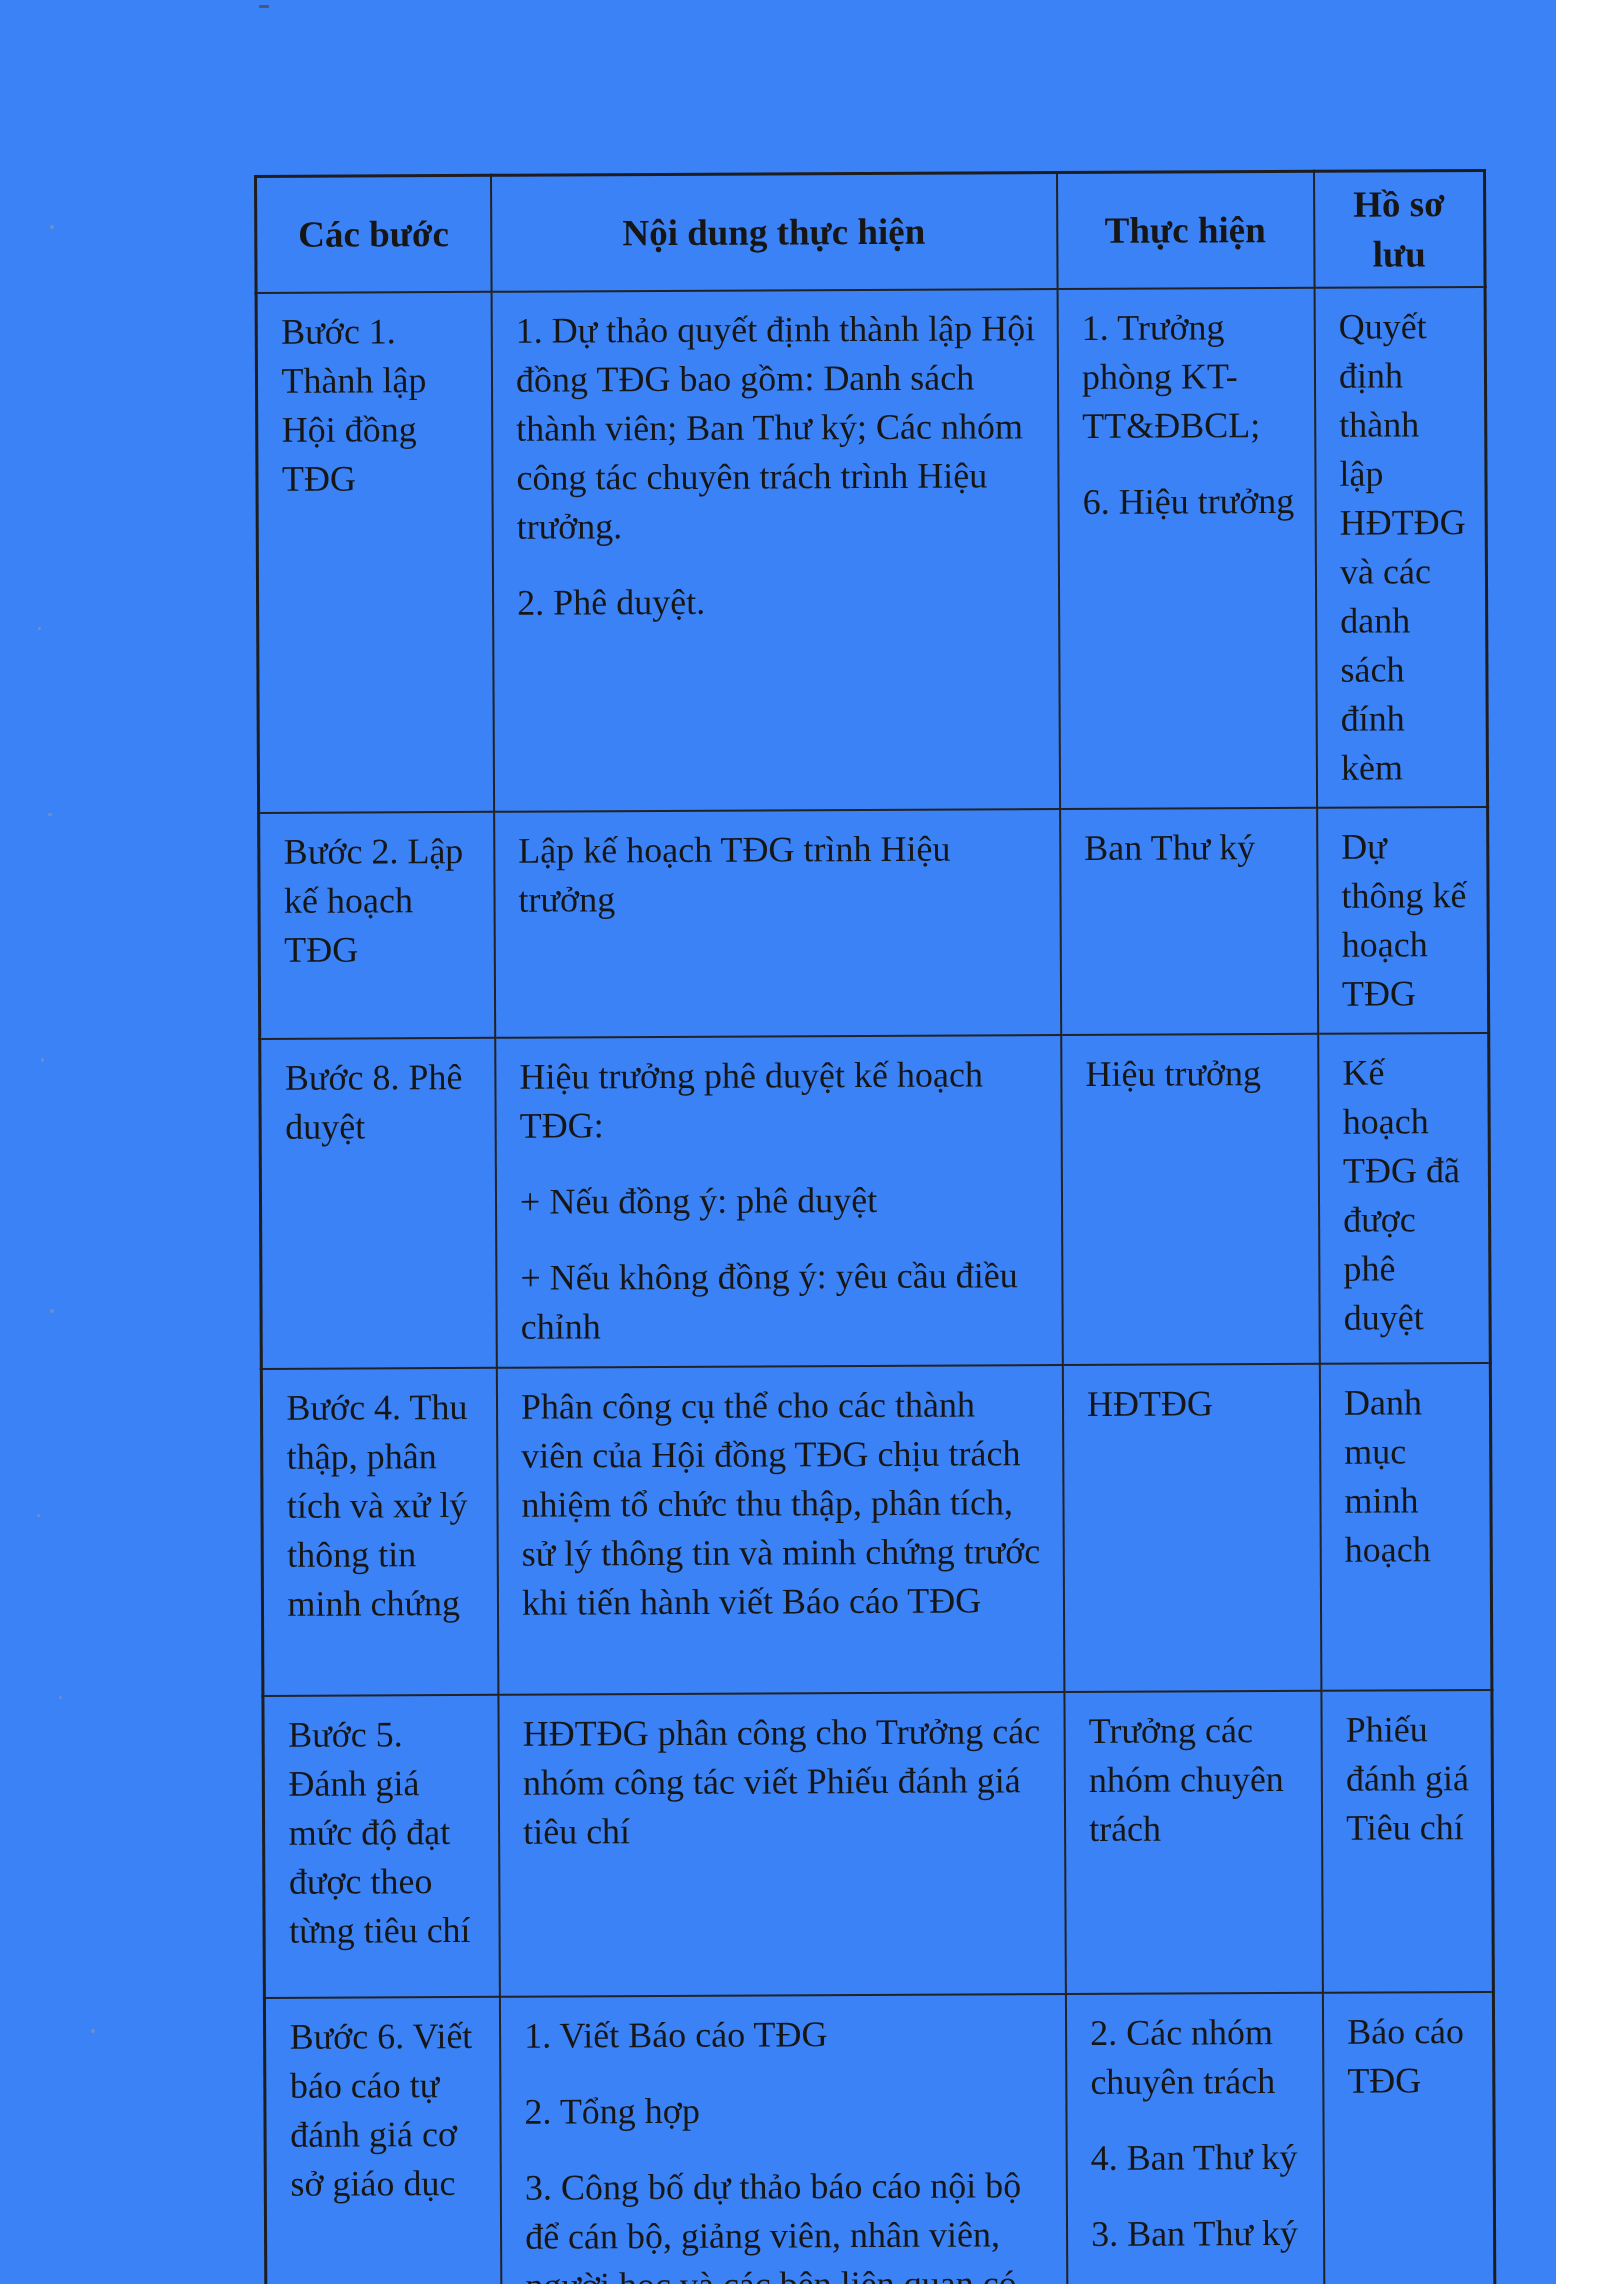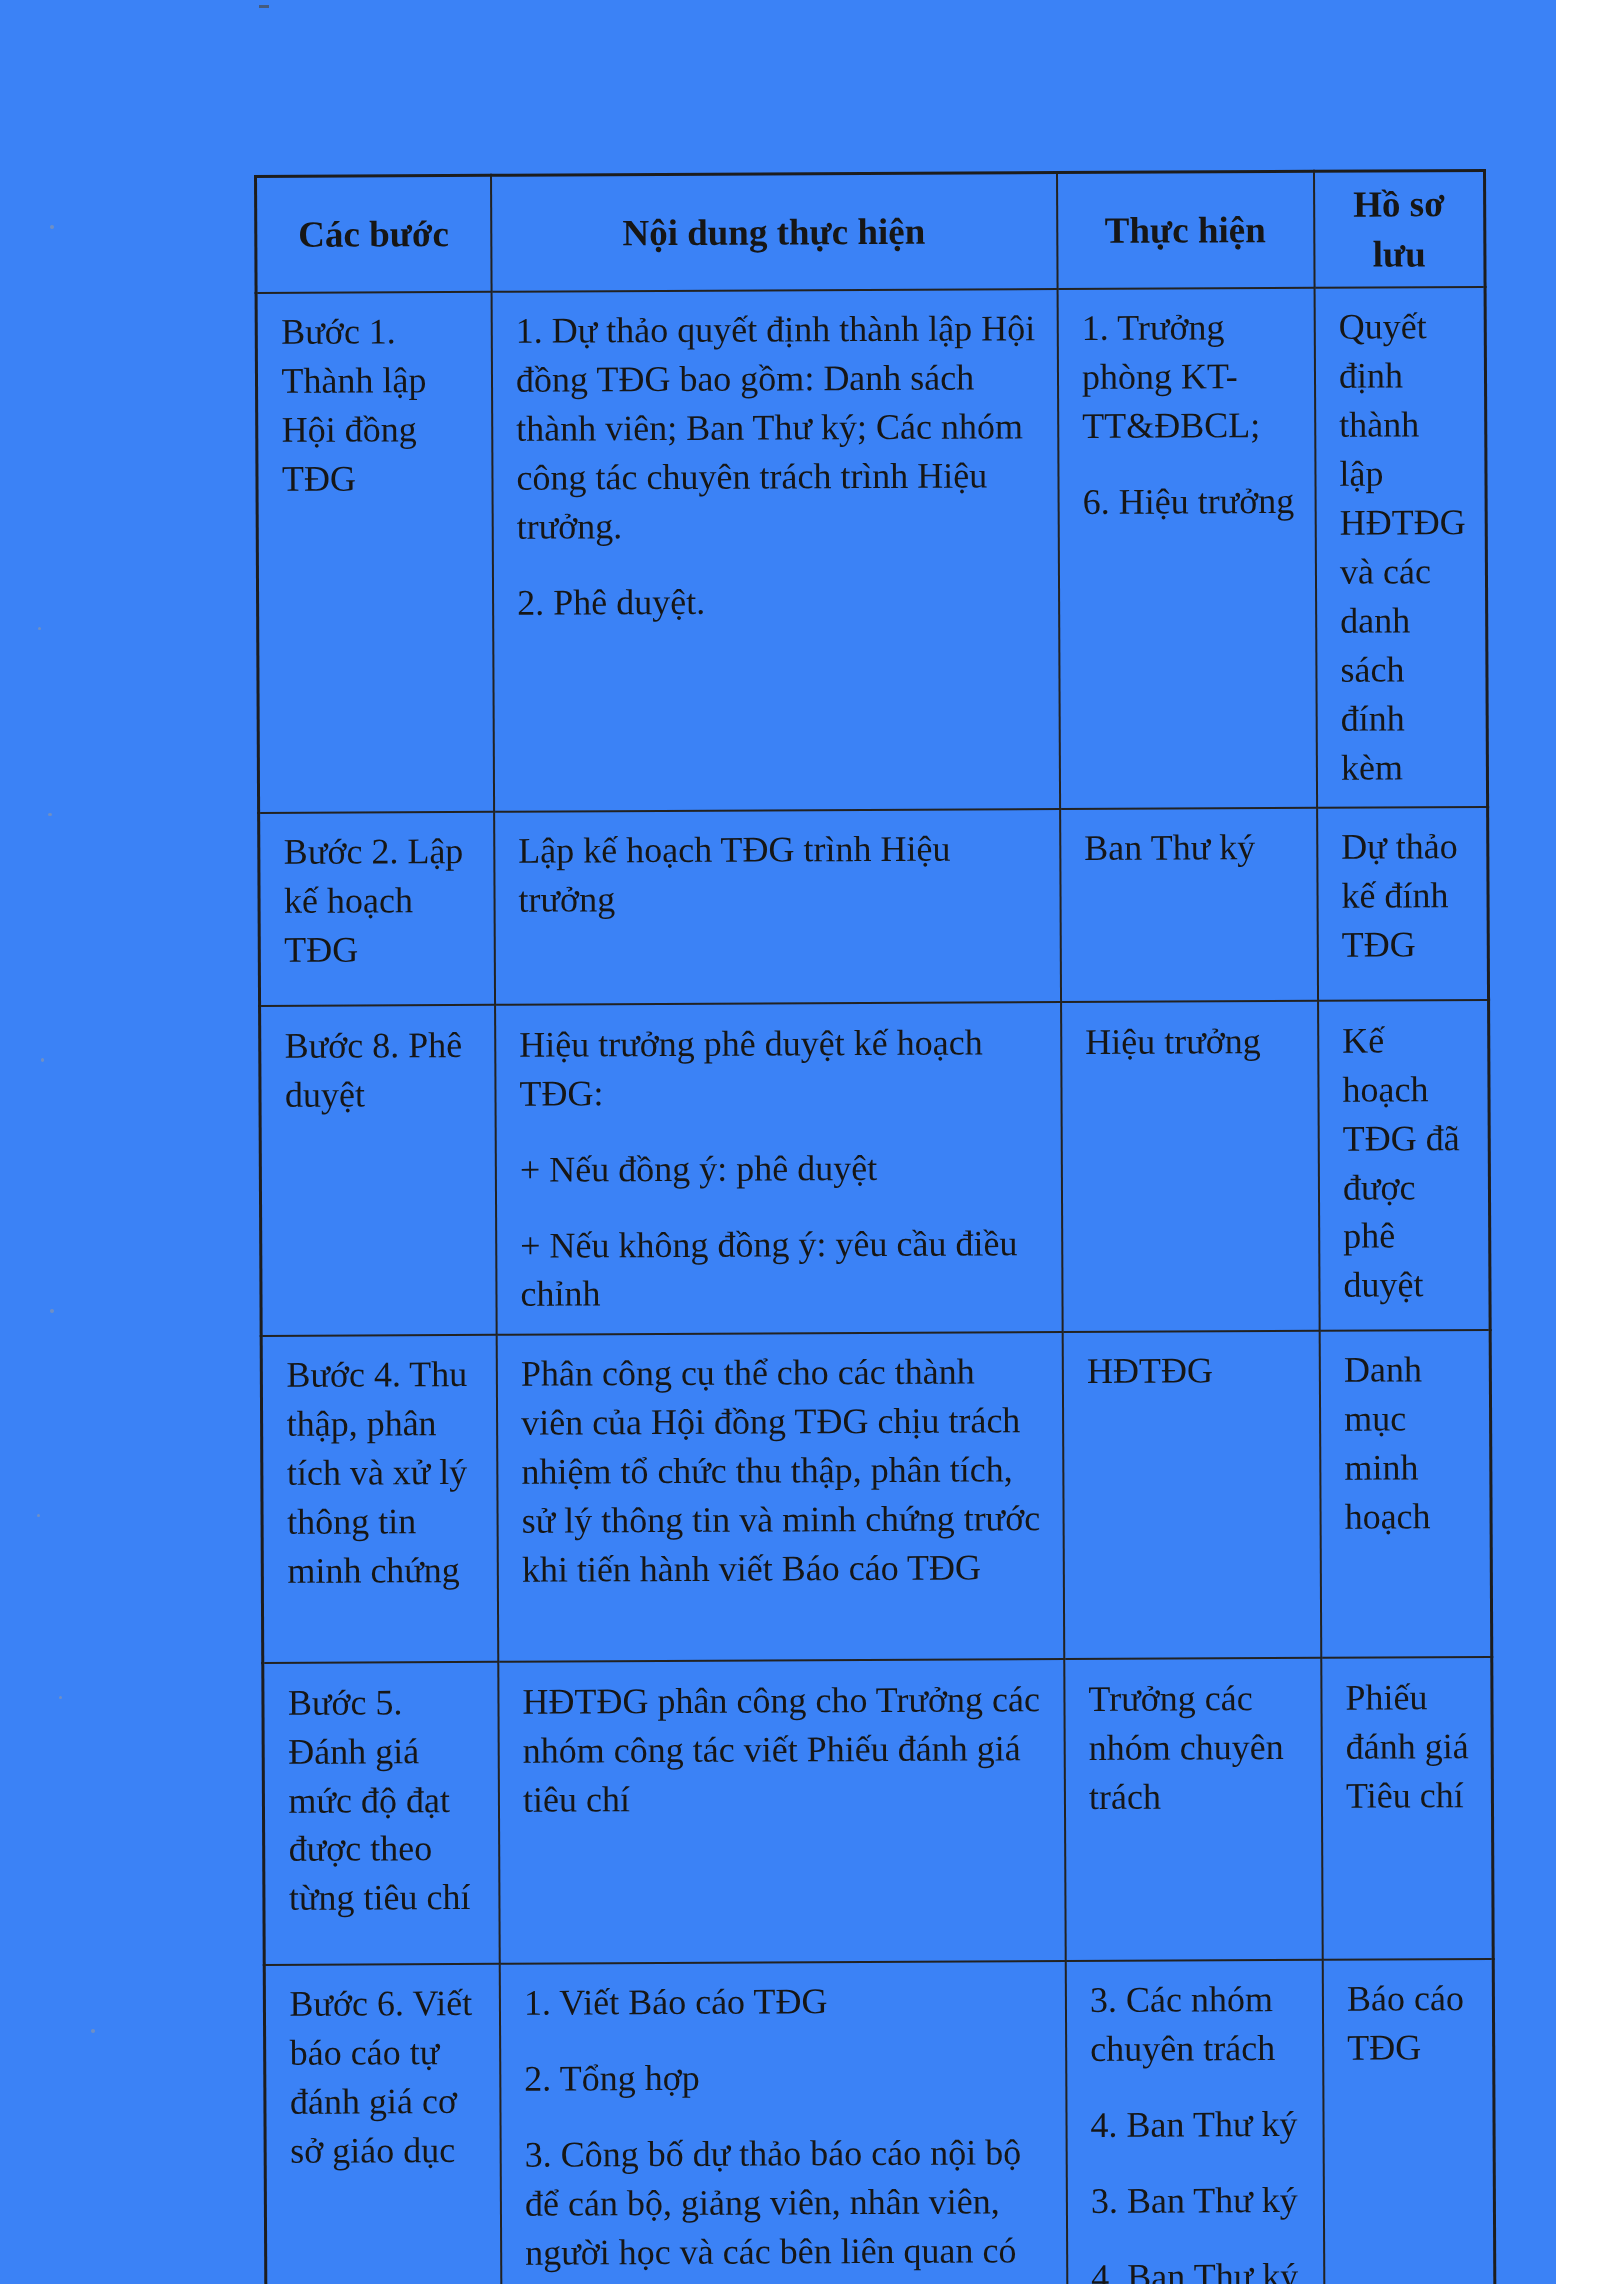--- a/index.html
+++ b/index.html
@@ -120,21 +120,21 @@
         <td style="height:163px">
           <p>Bước 2. Lập kế hoạch TĐG</p>
         </td>
         <td>
           <p>Lập kế hoạch TĐG trình Hiệu trưởng</p>
         </td>
         <td>
           <p>Ban Thư ký</p>
         </td>
         <td>
-          <p>Dự thảo kế đính TĐG</p>
+          <p>Dự thông kế hoạch TĐG</p>
         </td>
       </tr>
 
       <tr>
         <td style="height:274px">
           <p>Bước 8. Phê duyệt</p>
         </td>
         <td>
           <p>Hiệu trưởng phê duyệt kế hoạch TĐG:</p>
           <p>+ Nếu đồng ý: phê duyệt</p>
@@ -182,21 +182,21 @@
         <td style="height:417px">
           <p>Bước 6. Viết báo cáo tự đánh giá cơ sở giáo dục</p>
         </td>
         <td>
           <p>1. Viết Báo cáo TĐG</p>
           <p>2. Tổng hợp</p>
           <p>3. Công bố dự thảo báo cáo nội bộ để cán bộ, giảng viên, nhân viên, người học và các bên liên quan có thể đọc và đóng góp ý kiến trong ít nhất 10 ngày làm việc.</p>
 
         </td>
         <td>
-          <p>3. Các nhóm chuyên trách</p>
+          <p>2. Các nhóm chuyên trách</p>
           <p>4. Ban Thư ký</p>
           <p>3. Ban Thư ký</p>
           <p>4. Ban Thư ký</p>
 
         </td>
         <td>
           <p>Báo cáo TĐG</p>
         </td>
       </tr>
 

